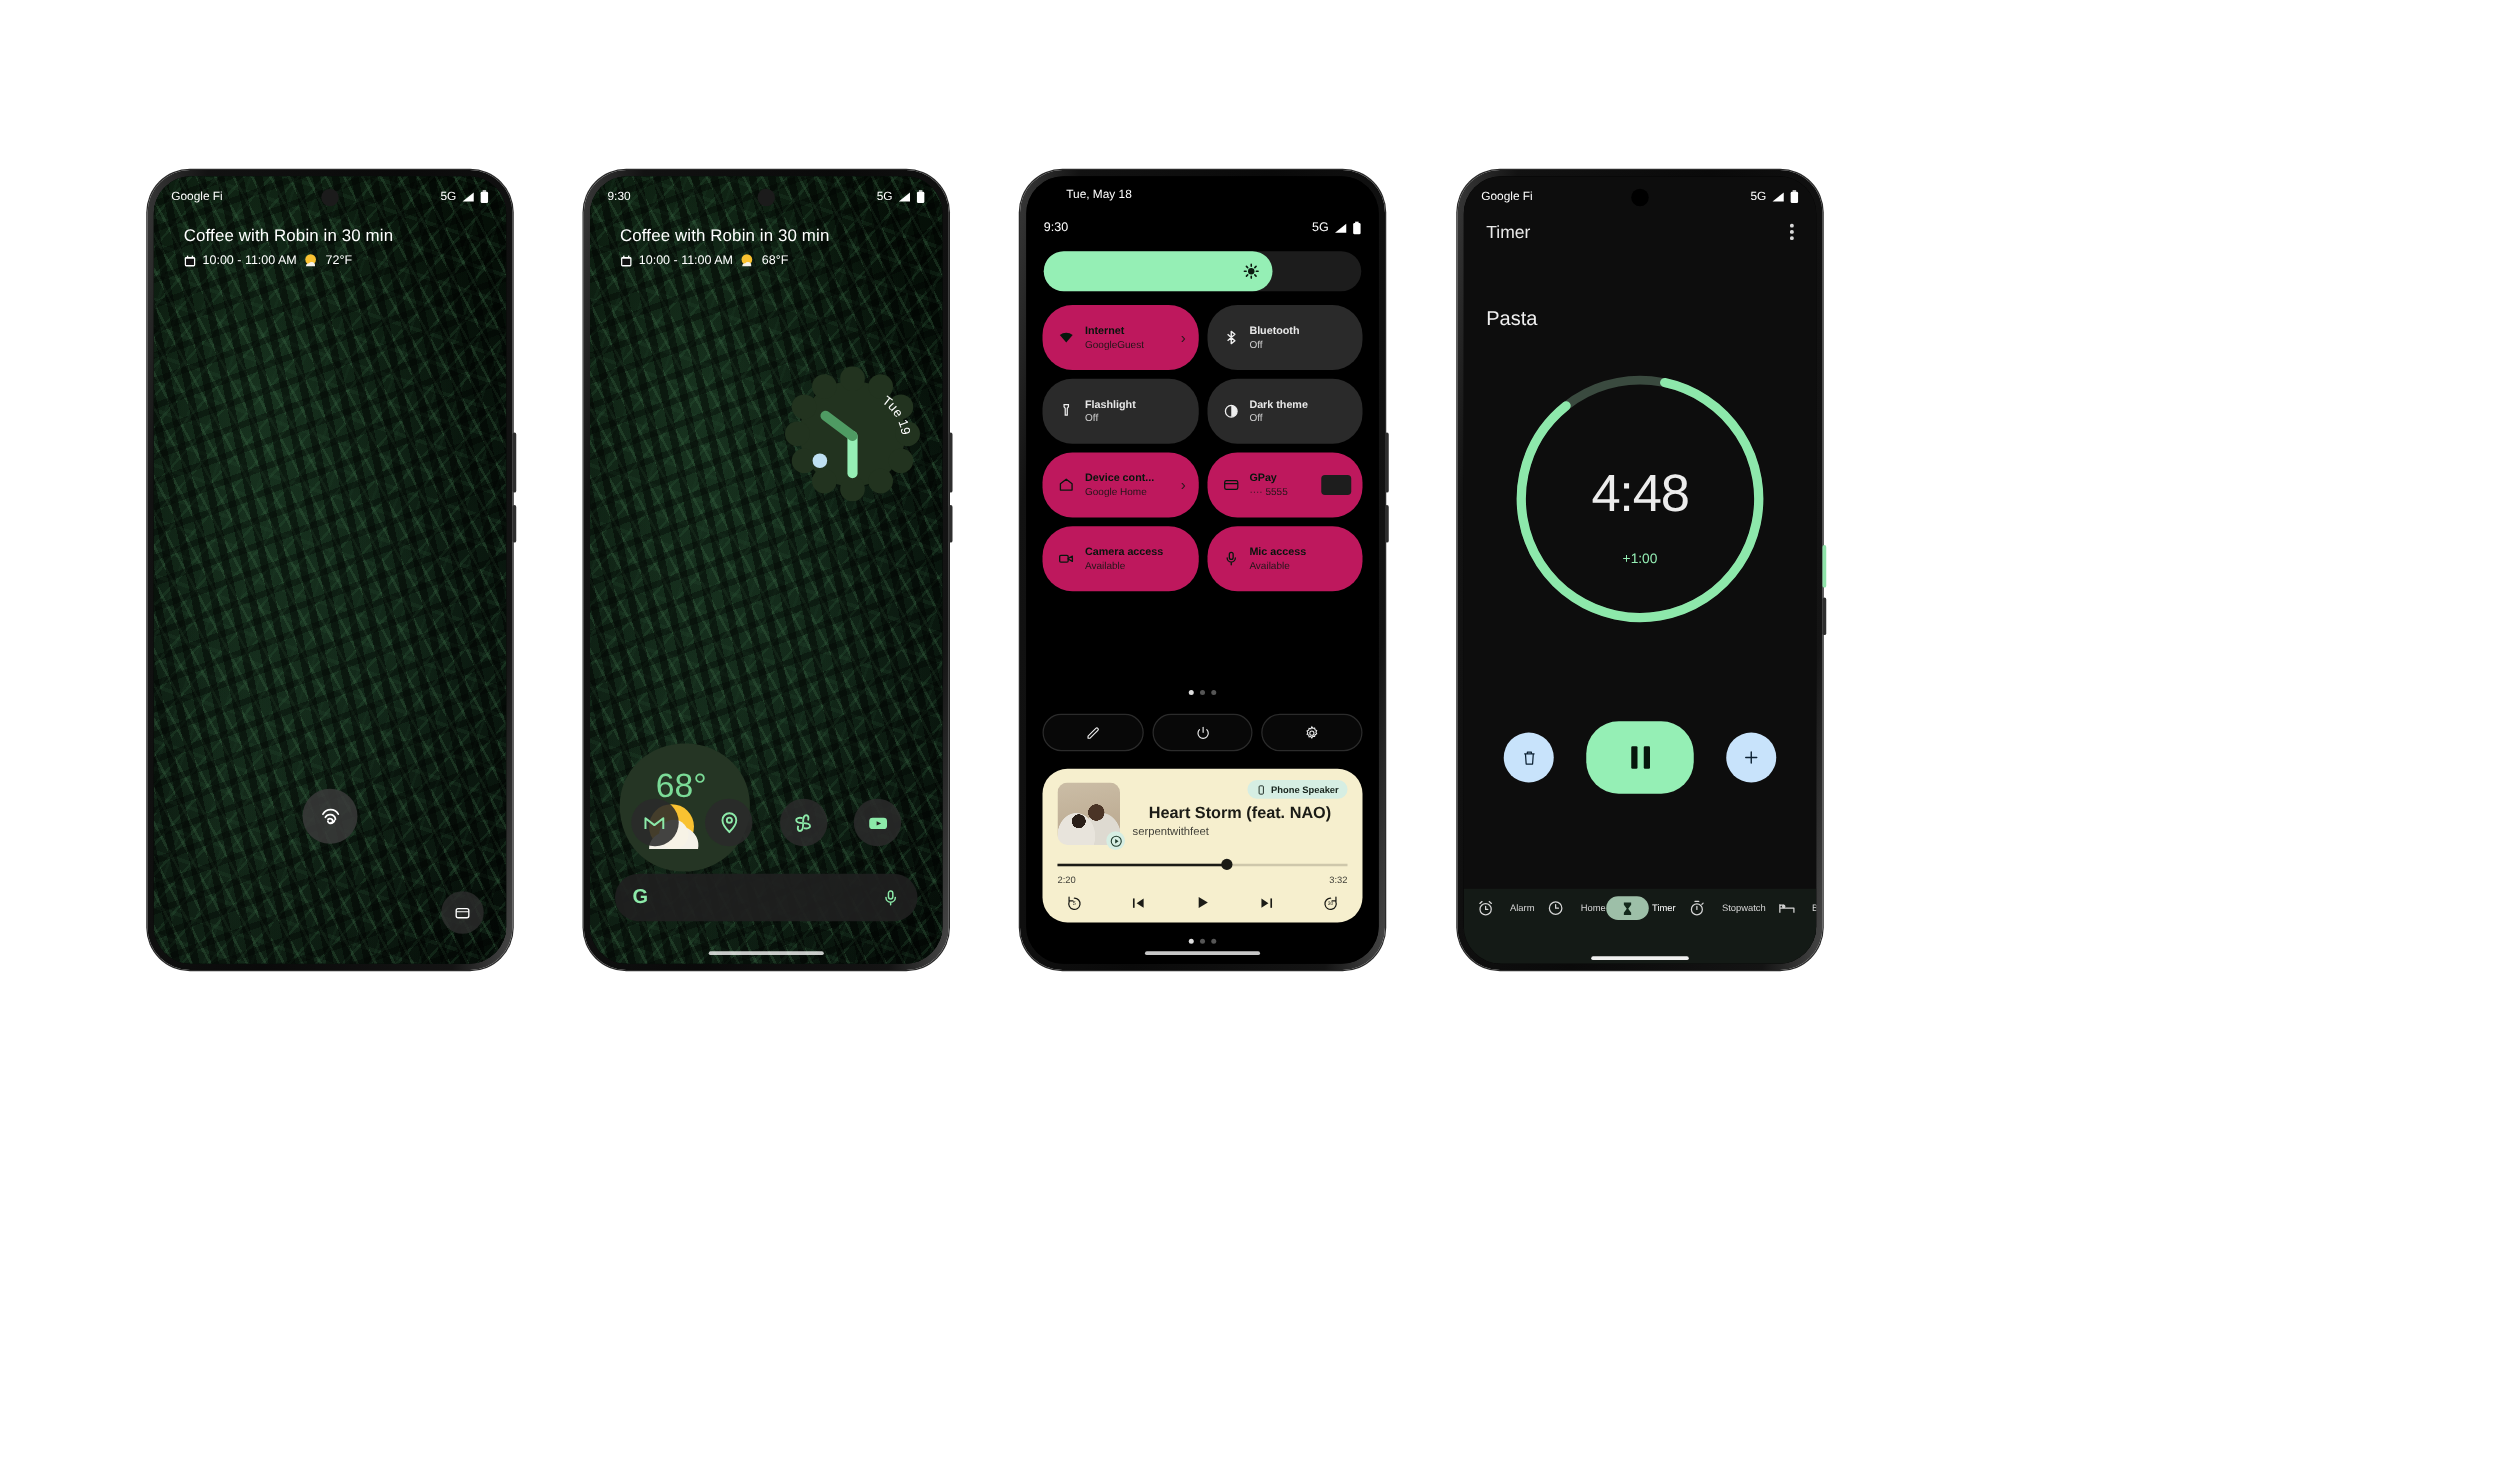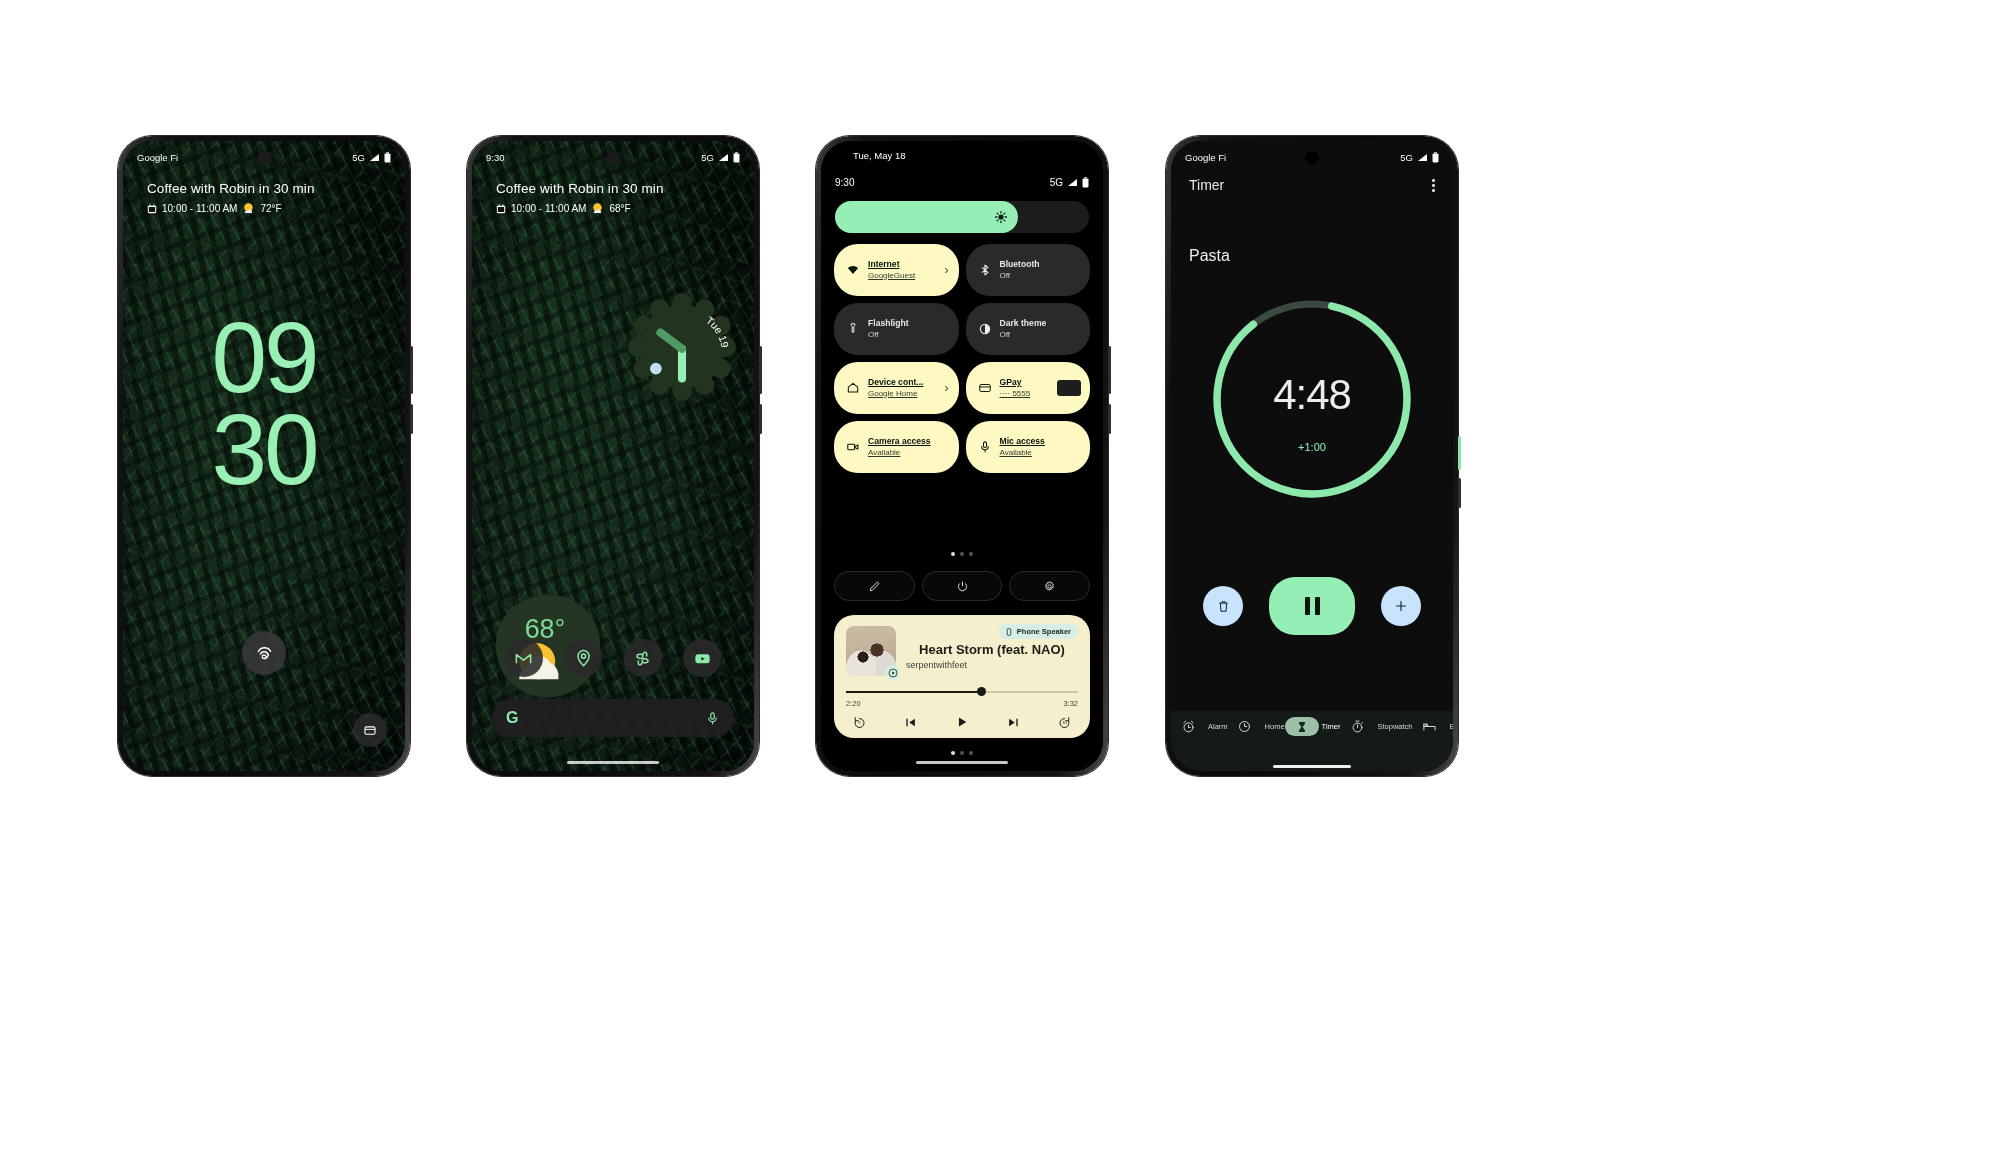--- a/index.html
+++ b/index.html
@@ -141,21 +141,21 @@
   }
   .qs-grid {
     position:absolute; top:103px; left:13px; right:13px;
     display:grid; grid-template-columns:1fr 1fr; gap:7px 7px;
   }
   .tile {
     height:52px; border-radius:24px; padding:0 12px;
     display:flex; align-items:center; gap:8px; position:relative;
   }
   .tile.off { background:#2a2a2a; color:#e8e8e8; }
-  .tile.on  { background:#fef9c3; color:#06150c;text-decoration:underline; }
+  .tile.on  { background:#be185d; color:#06150c; }
   .tile .tlabel { font-size:8.6px; font-weight:bold; line-height:1.25; }
   .tile .tsub   { font-size:8px; opacity:.85; line-height:1.3; margin-top:1px; }
   .chev { position:absolute; right:10px; top:50%; transform:translateY(-50%); font-size:12px; opacity:.8; }
   .gpay-card {
     position:absolute; right:9px; top:50%; transform:translateY(-50%);
     width:24px; height:16px; border-radius:3px; background:#1d1d1d;
   }
   .pagedots { position:absolute; left:0; right:0; display:flex; gap:5px; justify-content:center; }
   .pagedots span { width:4px; height:4px; border-radius:50%; background:#555; }
   .pagedots span.active { background:#ddd; }
@@ -289,24 +289,20 @@
           <span class="sun-glyph">
             <svg viewBox="0 0 14 14" width="13" height="13">
                 <circle cx="7" cy="6" r="4.6" fill="#f9c231"></circle>
                 <path d="M3 11.8a2.6 2.6 0 0 1 2.6-2.6 3 3 0 0 1 5.2 2.6z" fill="#f2f0ea"></path>
               </svg>
           </span>
           <span>72°F</span>
         </div>
       </div>
 
-      <div class="lockclock">
-        <div>09</div>
-        <div>30</div>
-      </div>
 
       <div class="fingerprint">
         <svg viewBox="0 0 24 24" width="21" height="21" fill="none" stroke="#fff" stroke-width="1.6" stroke-linecap="round">
           <path d="M5 9.5a8 8 0 0 1 14 0"></path>
           <path d="M7.2 12.4a5 5 0 0 1 9.2 1.6"></path>
           <path d="M9.6 14.4a2.6 2.6 0 0 1 4.3 2.6 2.6 2.6 0 0 1-4.5-1"></path>
           <path d="M12.4 17.2a2.6 2.6 0 0 0 3.2-2"></path>
         </svg>
       </div>
 

